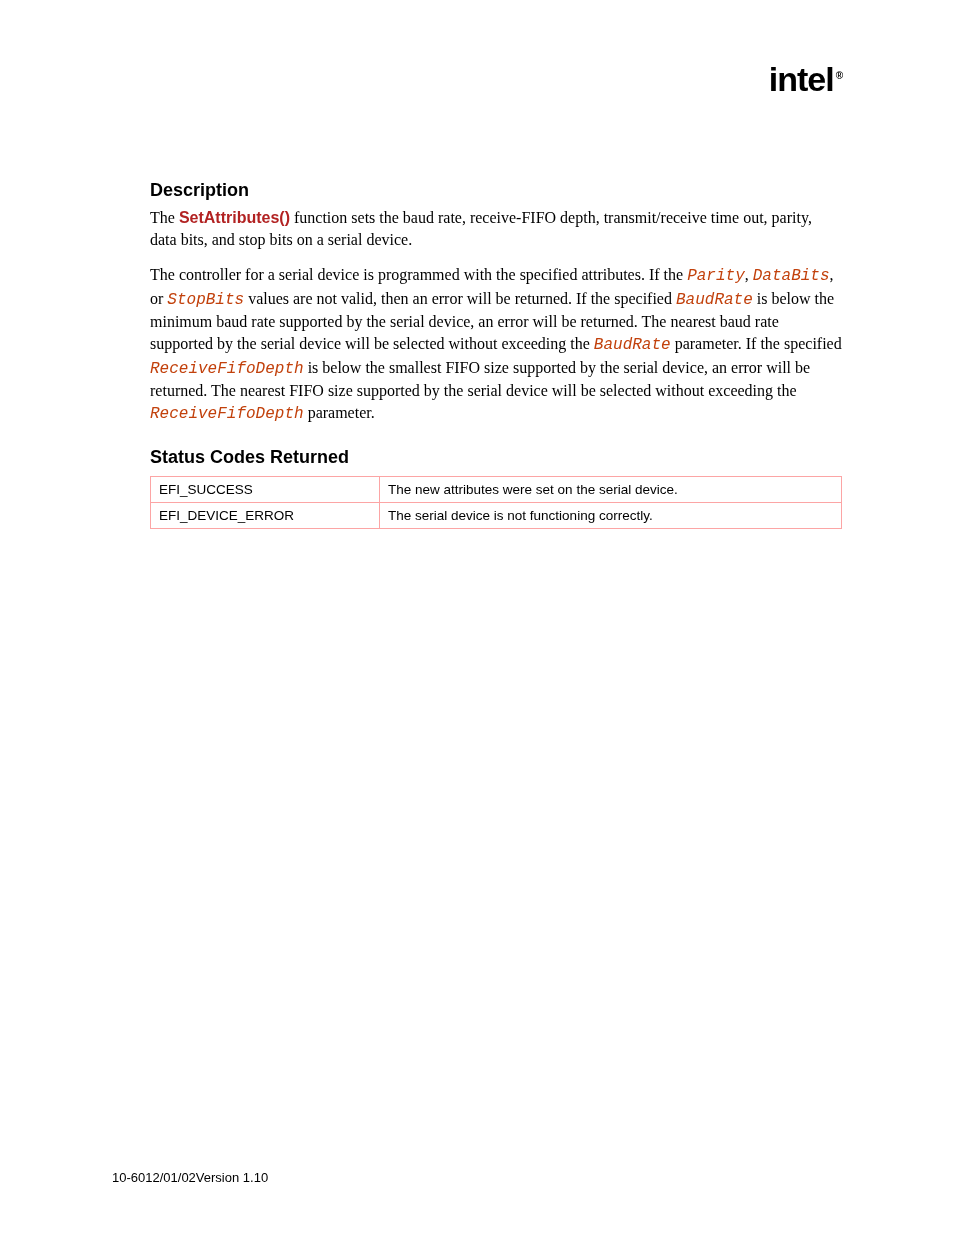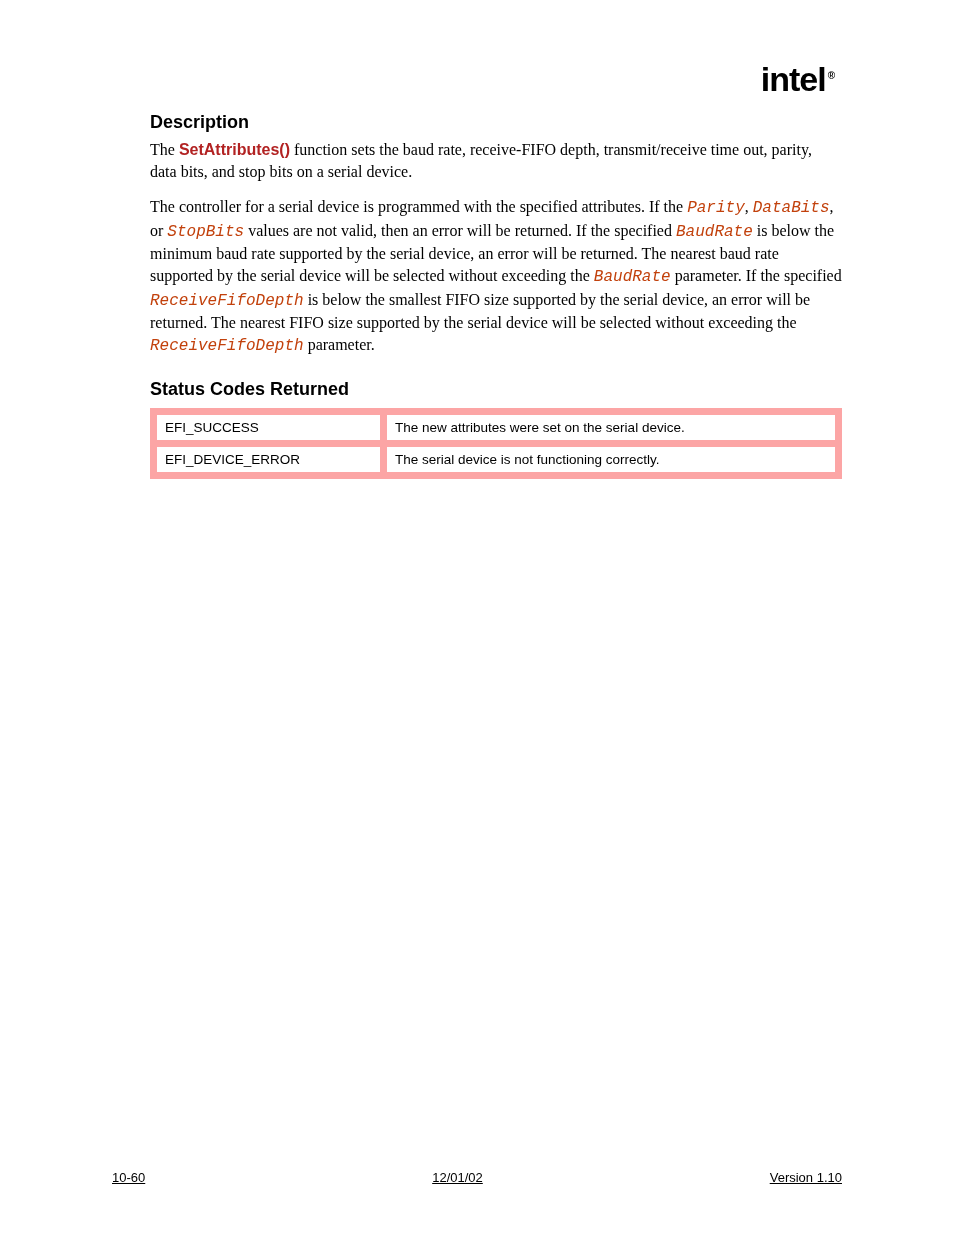--- a/index.html
+++ b/index.html
@@ -9,39 +9,39 @@
     background: #fff;
     font-family: "Times New Roman", Times, serif;
     font-size: 16px;
     color: #000;
     position: relative;
     padding: 60px 112px 0 150px;
   }
   .logo {
     position: absolute;
     top: 60px;
-    right: 120px;
+    right: 112px;
     font-family: Arial, Helvetica, sans-serif;
     font-weight: bold;
     font-size: 34px;
     letter-spacing: -1px;
   }
   .logo .sub {
     font-size: 10px;
     vertical-align: super;
     margin-left: 2px;
   }
   .heading {
     font-family: Arial, Helvetica, sans-serif;
     font-weight: bold;
     font-size: 18px;
     margin-bottom: 6px;
   }
   .content {
-    margin-top: 52px;
+    margin-top: 120px;
   }
   .para {
     margin-bottom: 14px;
     line-height: 1.35;
   }
   .code-red {
     font-family: Liberation Sans, sans-serif;
     color: #b22222;
     font-weight: bold;
   }
@@ -51,37 +51,36 @@
     font-style: italic;
   }
   table {
     border-collapse: collapse;
     width: 100%;
     margin-top: 8px;
     font-family: Arial, Helvetica, sans-serif;
     font-size: 13.5px;
   }
   table td {
-    border: 7px solid #fca5a5;
+    border: 1px solid #fca5a5;
     padding: 5px 8px;
     vertical-align: top;
   }
   table td:first-child {
     white-space: nowrap;
   }
   .footer {
     position: absolute;
     bottom: 50px;
     left: 112px;
     right: 112px;
     font-family: Arial, Helvetica, sans-serif;
     font-size: 13px;
     display: flex;
-    justify-content: space-between;
-    text-decoration: underline;
+    justify-content: flex-start;
   }
 </style>
 </head>
 <body>
 
 <div class="logo">
   <span>intel</span><span class="sub">®</span>
 </div>
 
 <div class="content">

